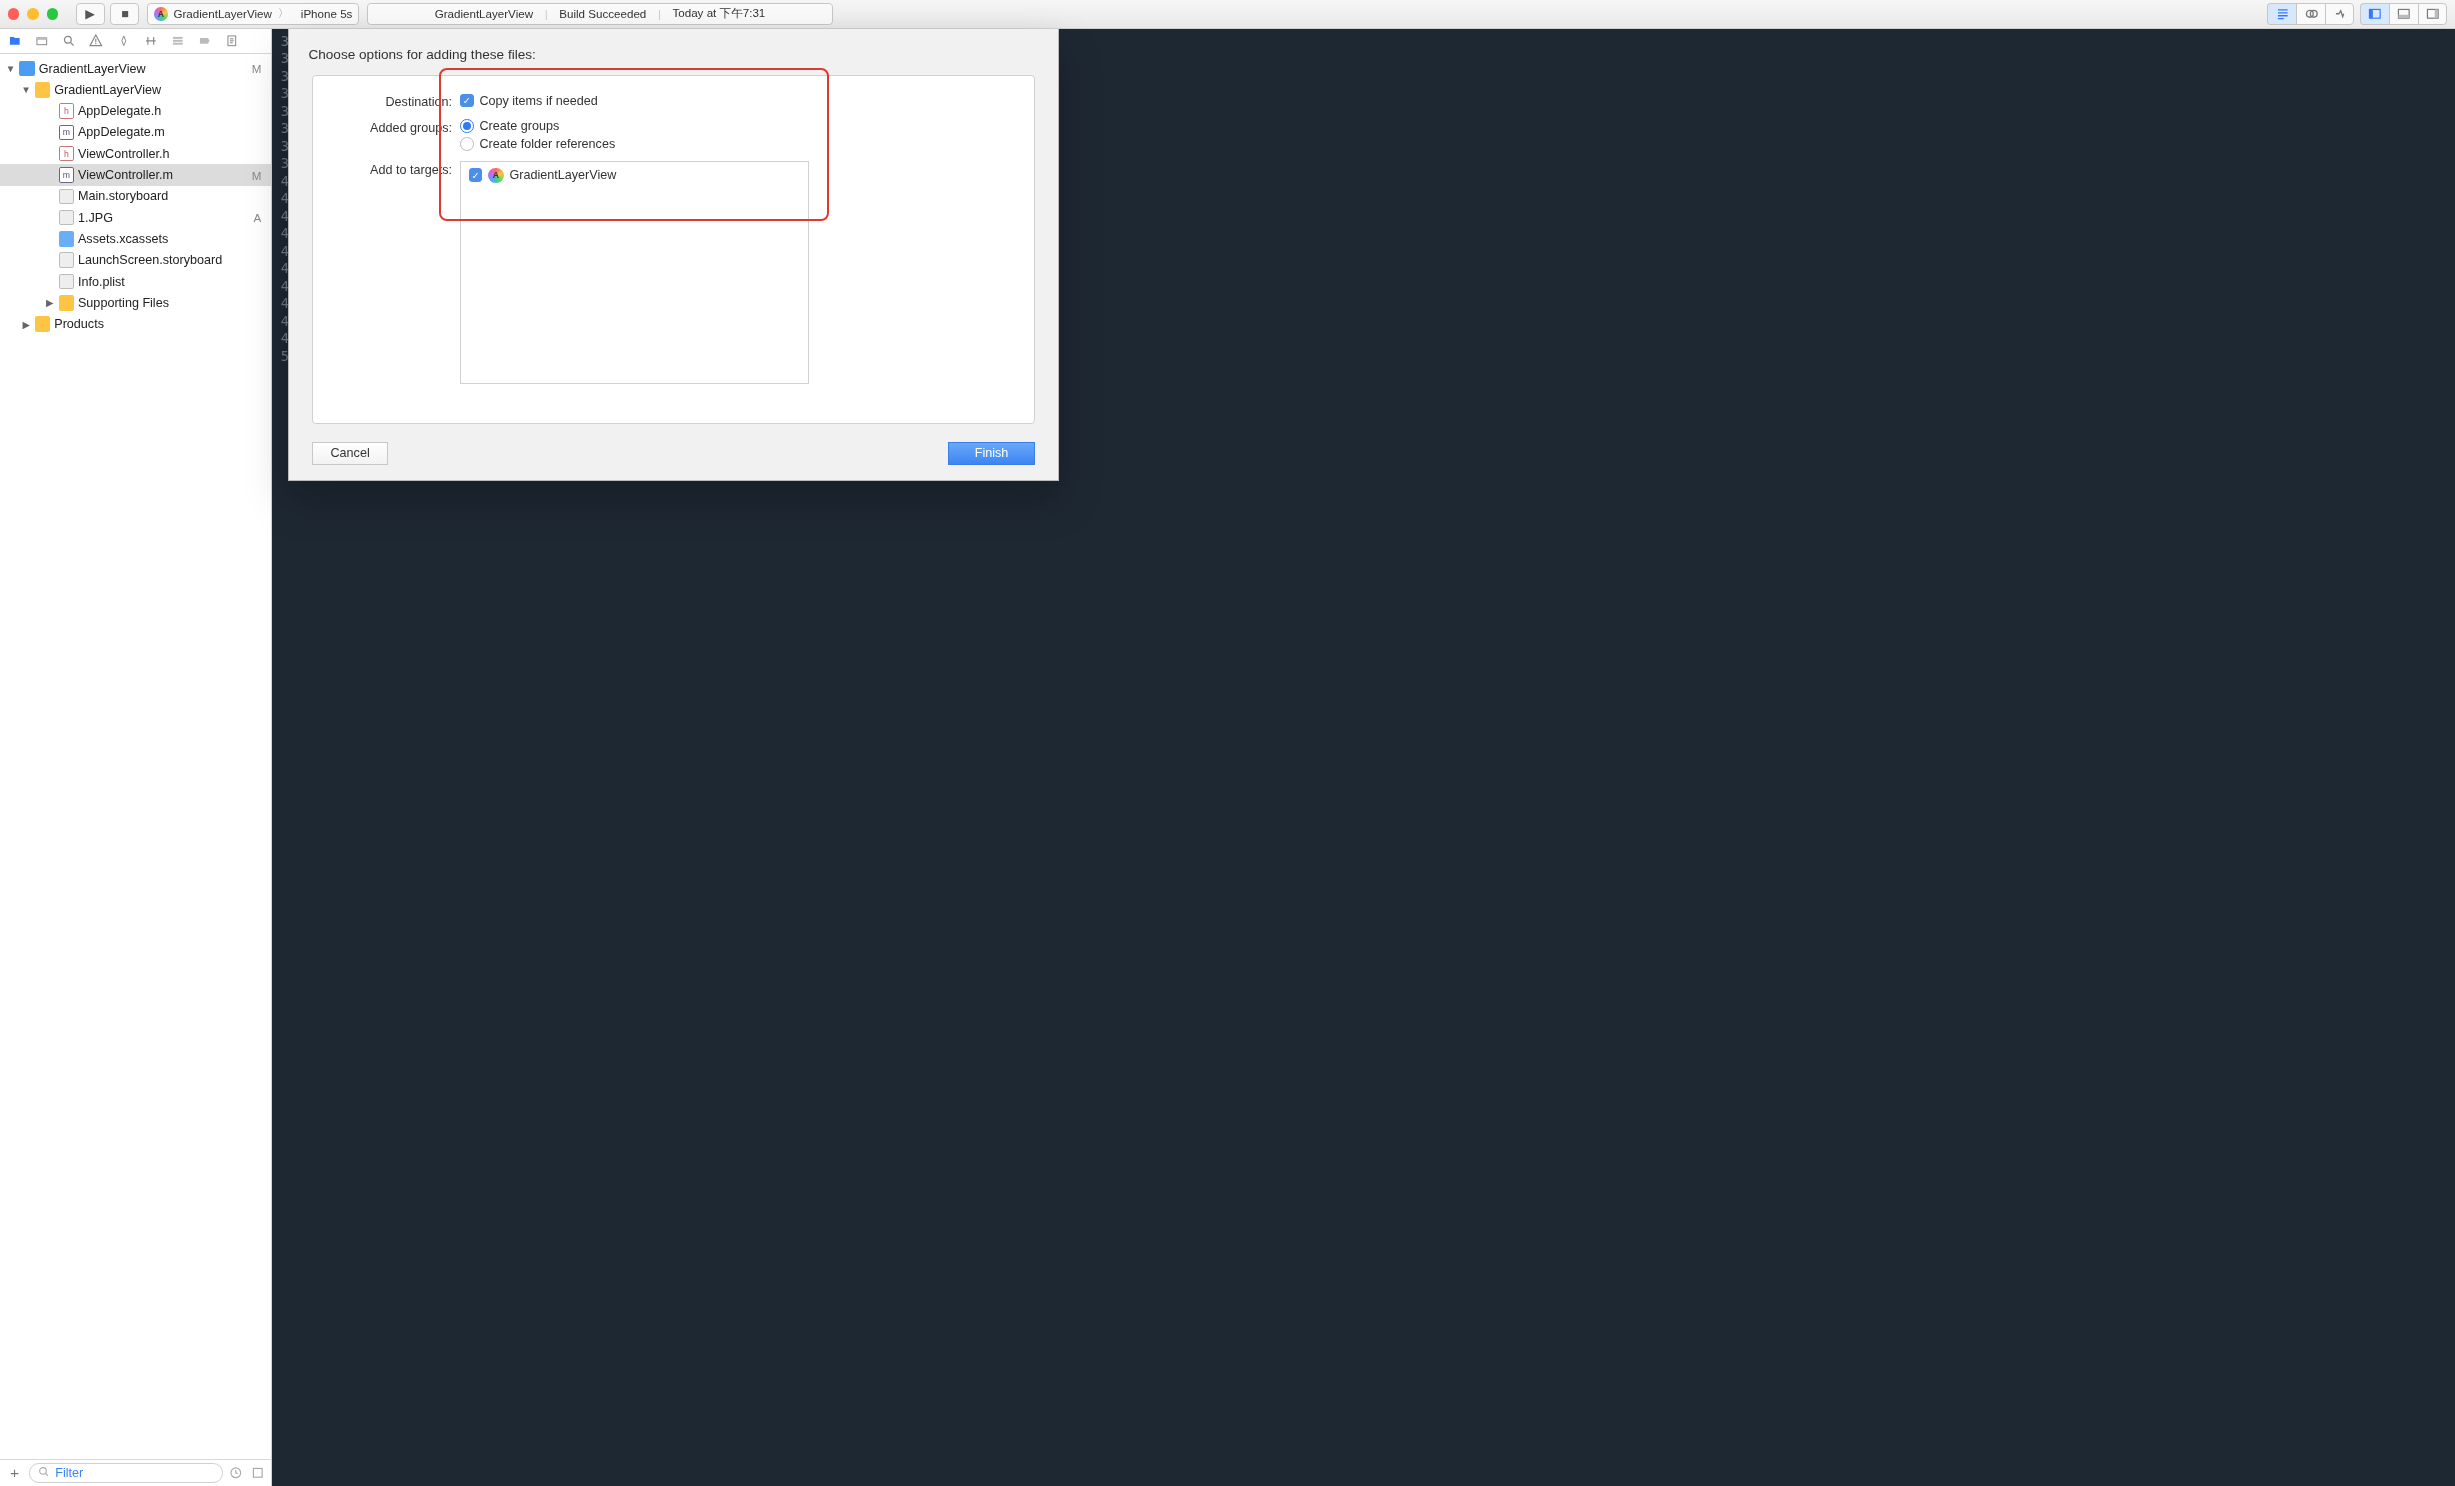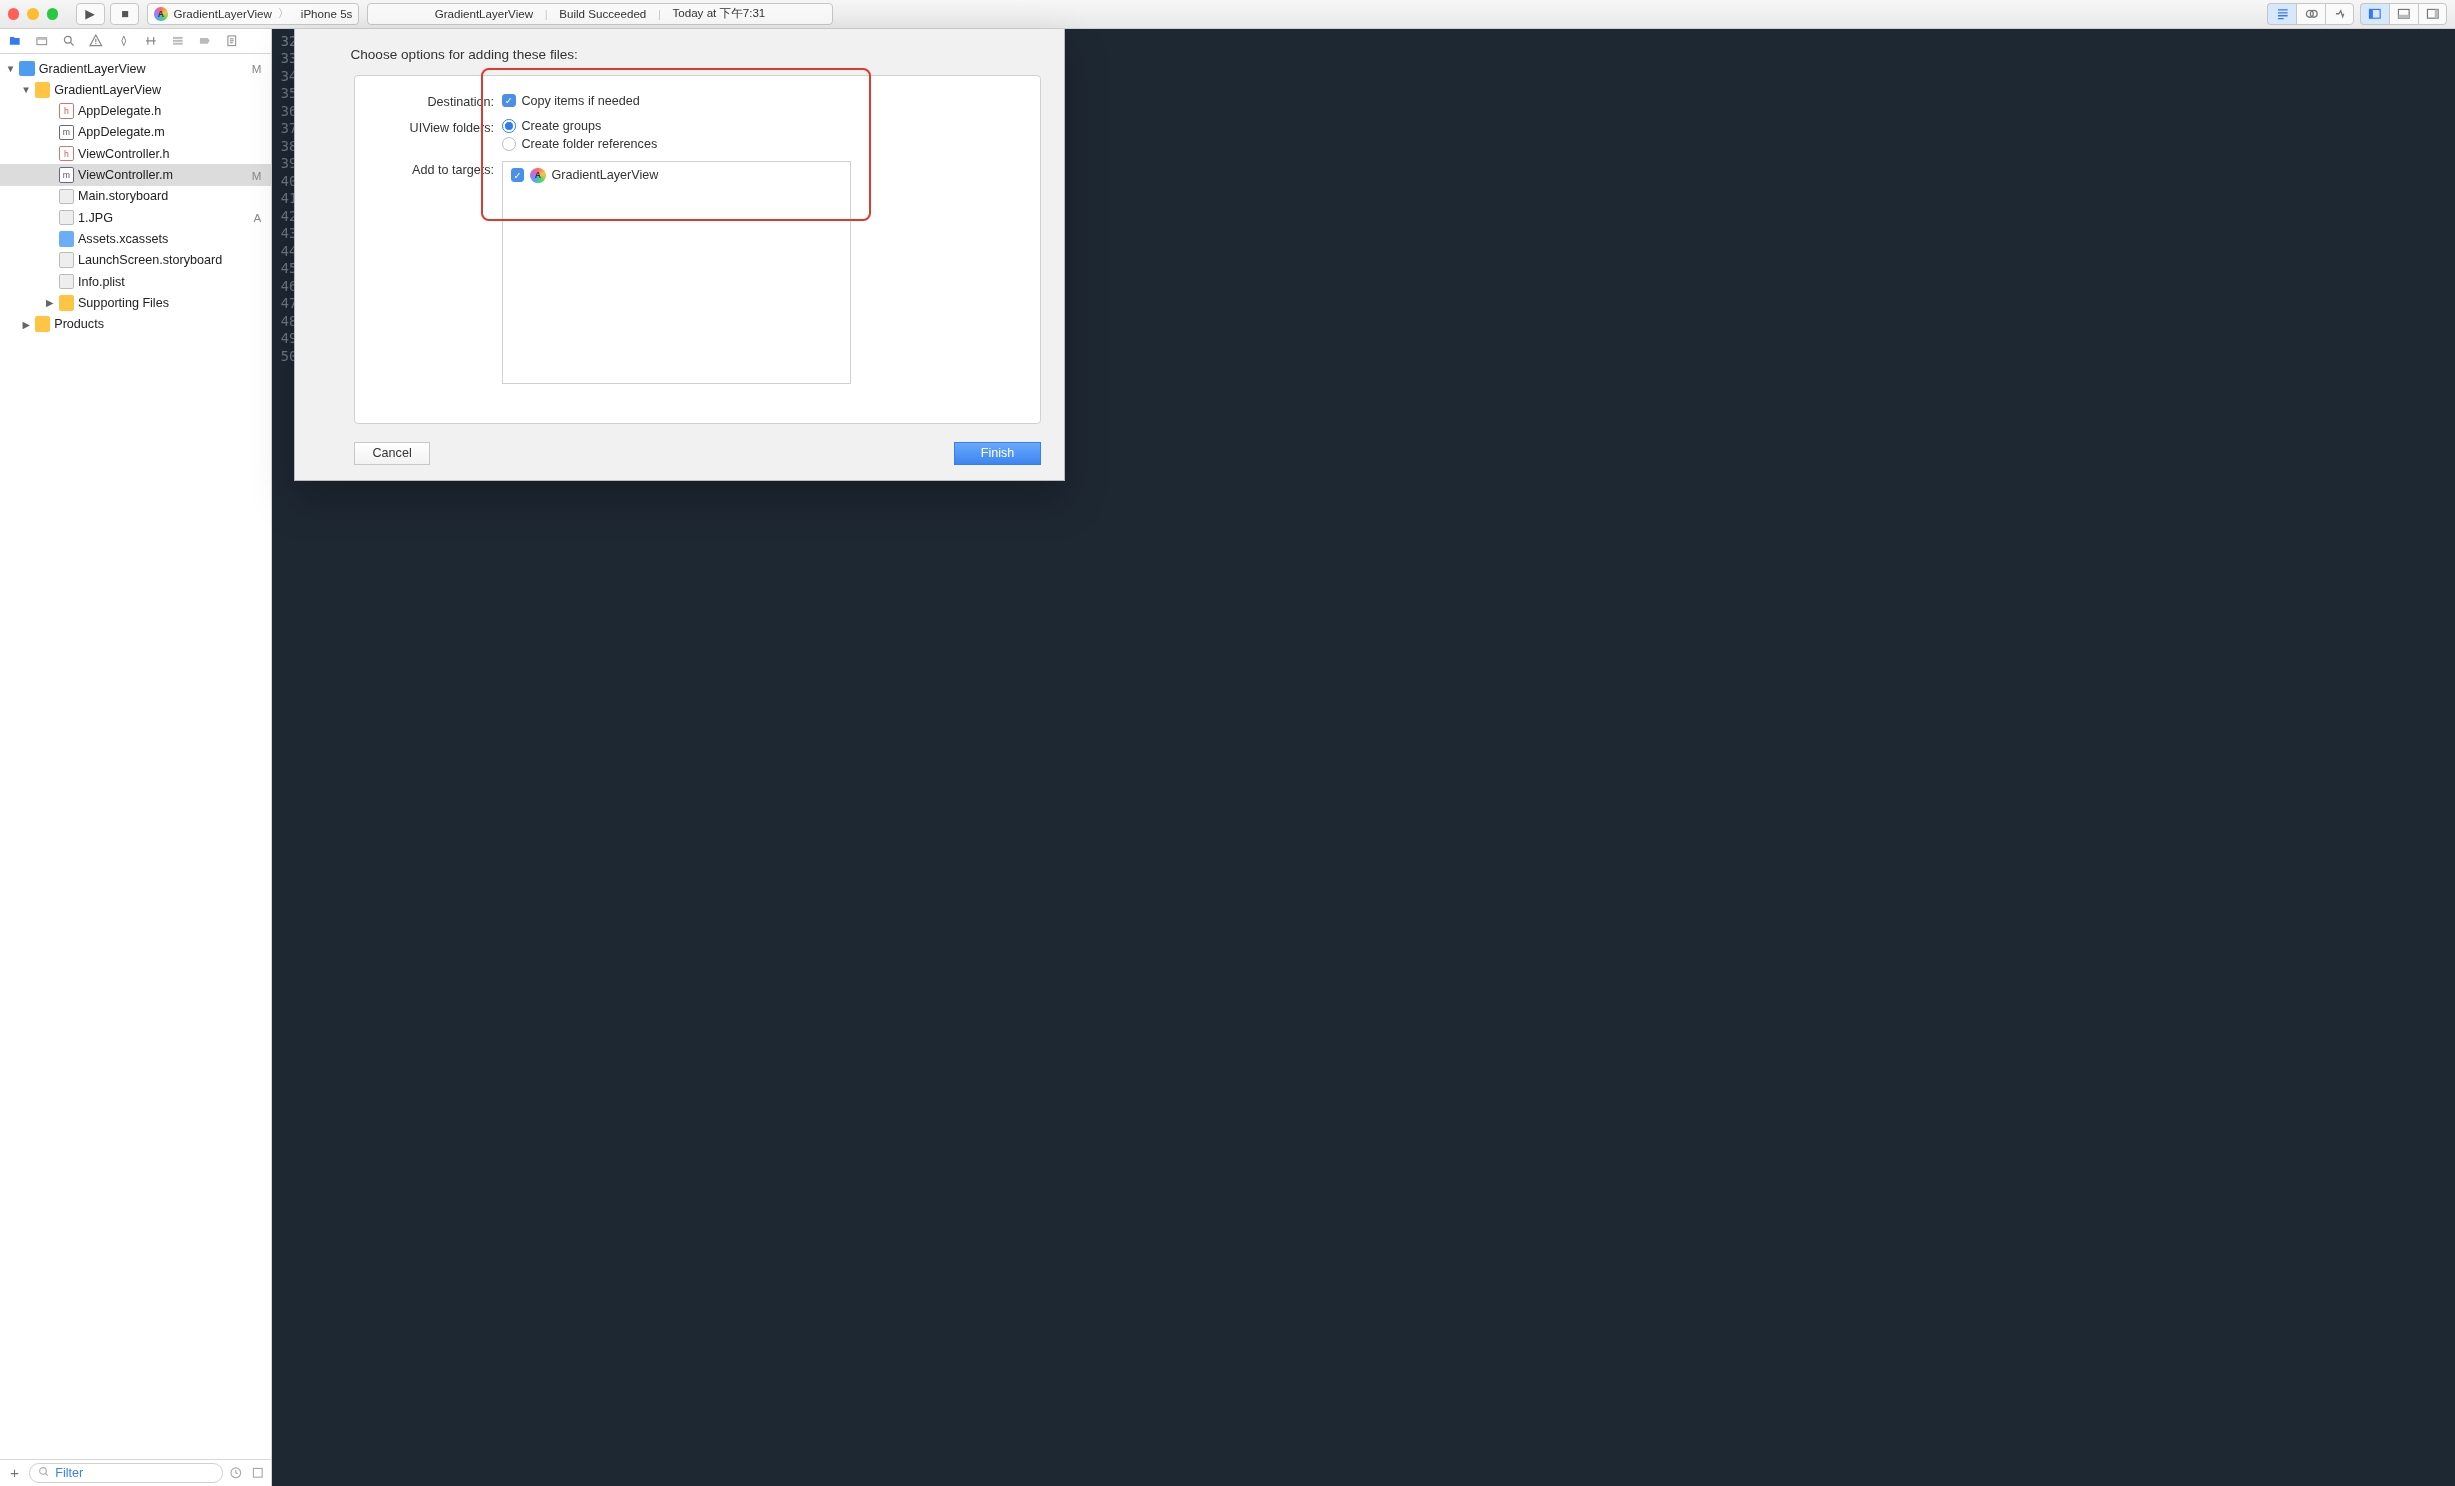--- a/index.html
+++ b/index.html
@@ -117,29 +117,28 @@
   .tok-kw { color:#c77fb6; }
   .tok-msg { color:#7ccfff; }
   .tok-prop { color:#6fc07c; }
   .tok-cmt { color:#6aa360; }
   .tok-num { color:#beb0ff;}
   .tok-end { color:#cf5c87;}
 
   
   .sheet {
     position:absolute;
-    top:29px; left:294px;
+    top:29px; left:288px;
     width:771px;
     background:#f1f1f1;
     border:1px solid #bbb;
     border-top:none;
     box-shadow: 0 19.4px 39px rgba(0,0,0,0.25);
     z-index:50;
     padding-bottom:15.5px;
-    padding-left:36px;
   }
   .sheet-title { font-size:13.6px; padding:17.5px 19.4px 9.7px; color:#333;}
   .sheet-body {
     margin: 3.9px 23px 13.6px;
     background:#fff;
     border:1px solid #d0d0d0;
     border-radius:3.9px;
     min-height:349px;
     padding:17.5px 23px;
   }
@@ -497,21 +496,21 @@
       <div class="opt-label">Destination:</div>
       <div class="opt-controls">
         <label class="chk">
           <span class="chkbox">✓</span>
           <span>Copy items if needed</span>
         </label>
       </div>
     </div>
 
     <div class="opt-row">
-      <div class="opt-label">UIView folders:</div>
+      <div class="opt-label">Added groups:</div>
       <div class="opt-controls">
         <label class="rad">
           <span class="radbox sel"></span>
           <span>Create groups</span>
         </label>
         <label class="rad">
           <span class="radbox"></span>
           <span>Create folder references</span>
         </label>
       </div>

